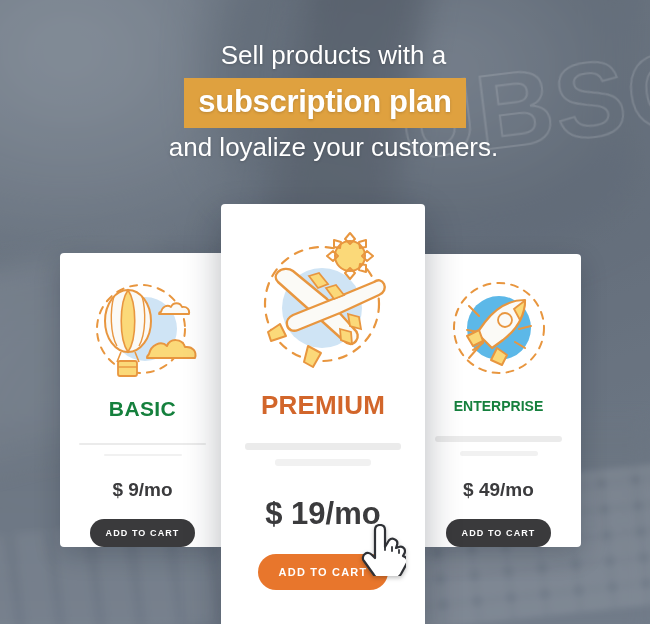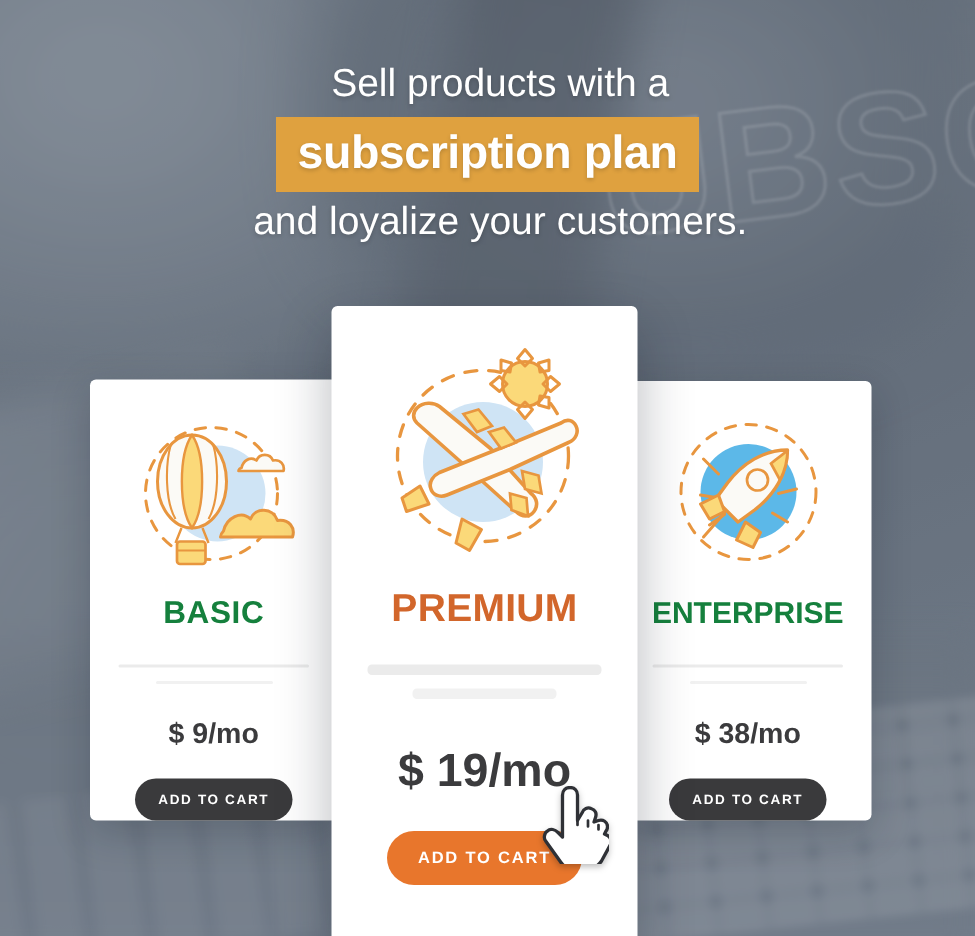--- a/index.html
+++ b/index.html
@@ -80,21 +80,21 @@
     box-shadow:0 14px 36px rgba(15,23,35,.30);z-index:5;}
 
   .icon-wrap{display:flex;align-items:center;justify-content:center;}
   .card-basic .icon-wrap,.card-enterprise .icon-wrap{width:120px;height:116px;margin-top:18px;}
   .card-premium .icon-wrap{width:150px;height:148px;margin-top:24px;}
 
   .plan-title{
     font-weight:700;color:#15803d;letter-spacing:.4px;
   }
   .card-basic .plan-title,.card-enterprise .plan-title{font-size:21px;margin-top:10px;}
-  .card-enterprise .plan-title{font-size:20px;letter-spacing:0;}
+  .card-enterprise .plan-title{font-size:14px;letter-spacing:0;}
   .card-premium .plan-title{font-size:26px;color:#d2662b;margin-top:14px;letter-spacing:.2px;}
 
   .skel{background:#ebebeb;border-radius:3px;}
   .skel-a{height:7px;margin-top:22px;}
   .skel-b{height:7px;margin-top:9px;background:#f1f1f1;}
   .card-basic .skel-a,.card-enterprise .skel-a{width:127px;}
   .card-basic .skel-b,.card-enterprise .skel-b{width:78px;}
   .card-premium .skel-a{width:156px;}
   .card-premium .skel-b{width:96px;}
 
@@ -177,21 +177,21 @@
         <path d="M75 37c6-5 11-8 11-9 0 7-2 14-5 20z" fill="#fbd979" stroke="#e8963f" stroke-width="1.8"></path>
         <path d="M40 58l-12 6 6 10 10-5z" fill="#fbd979" stroke="#e8963f" stroke-width="2" stroke-linejoin="round"></path>
         <path d="M58 76l-6 12 11 5 5-10z" fill="#fbd979" stroke="#e8963f" stroke-width="2" stroke-linejoin="round"></path>
         <path d="M44 70l-14 16" stroke="#e8963f" stroke-width="2" stroke-linecap="round"></path>
         <circle cx="66" cy="48" r="7" fill="#fbfaf6" stroke="#e8963f" stroke-width="1.8"></circle>
       </svg>
     </div>
     <div class="plan-title">ENTERPRISE</div>
     <div class="skel skel-a"></div>
     <div class="skel skel-b"></div>
-    <div class="price">$ 38/mo</div>
+    <div class="price">$ 49/mo</div>
     <button class="cta cta-dark">ADD TO CART</button>
   </div>
 
   <div class="card card-premium">
     <div class="icon-wrap">
       <svg viewBox="0 0 150 148" width="150" height="148">
         <circle cx="74" cy="80" r="40" fill="#cfe4f5"></circle>
         <circle cx="74" cy="76" r="57" fill="none" stroke="#e8963f" stroke-width="2.2" stroke-dasharray="8 8" stroke-linecap="round"></circle>
         <circle cx="102" cy="28" r="15" fill="#fbd979" stroke="#e8963f" stroke-width="2"></circle>
         <g stroke="#e8963f" stroke-width="2" stroke-linecap="round" stroke-linejoin="round" fill="none">

